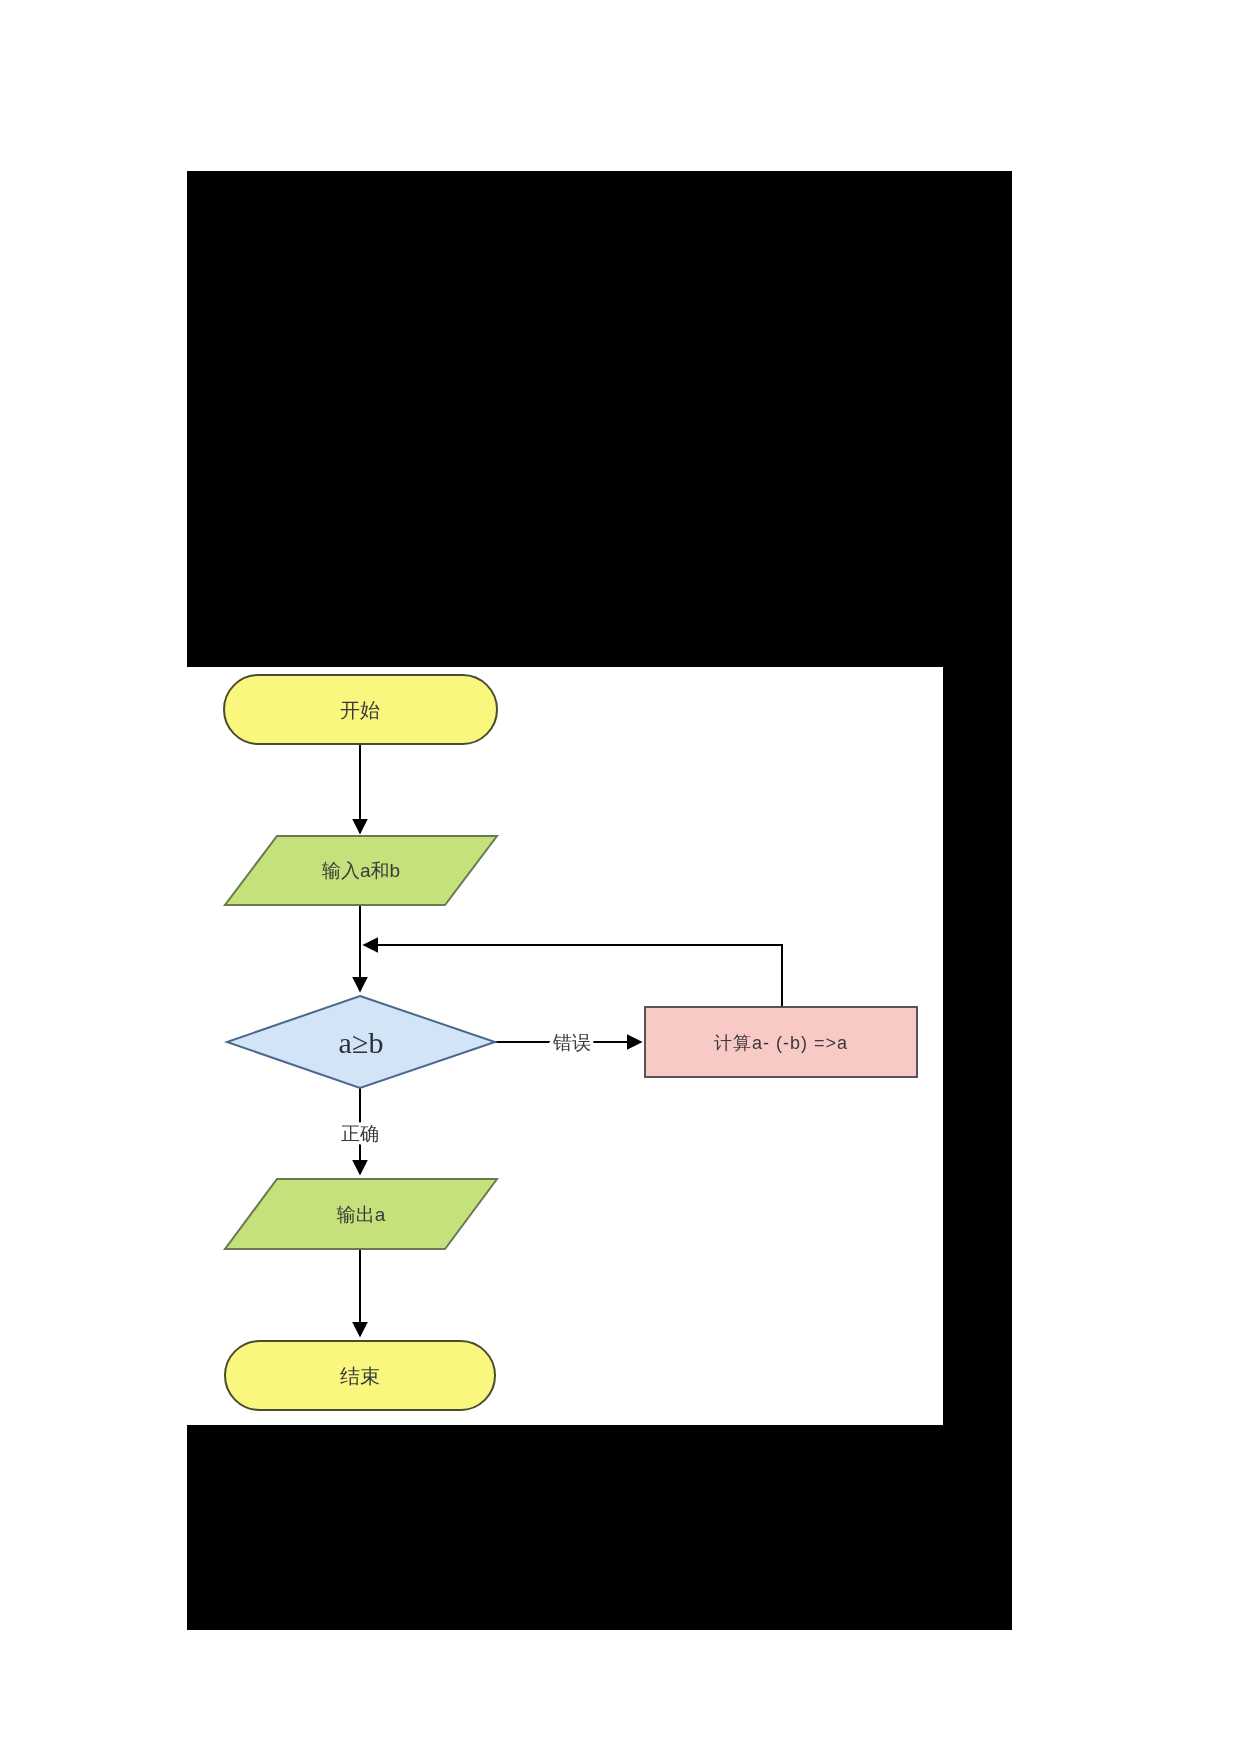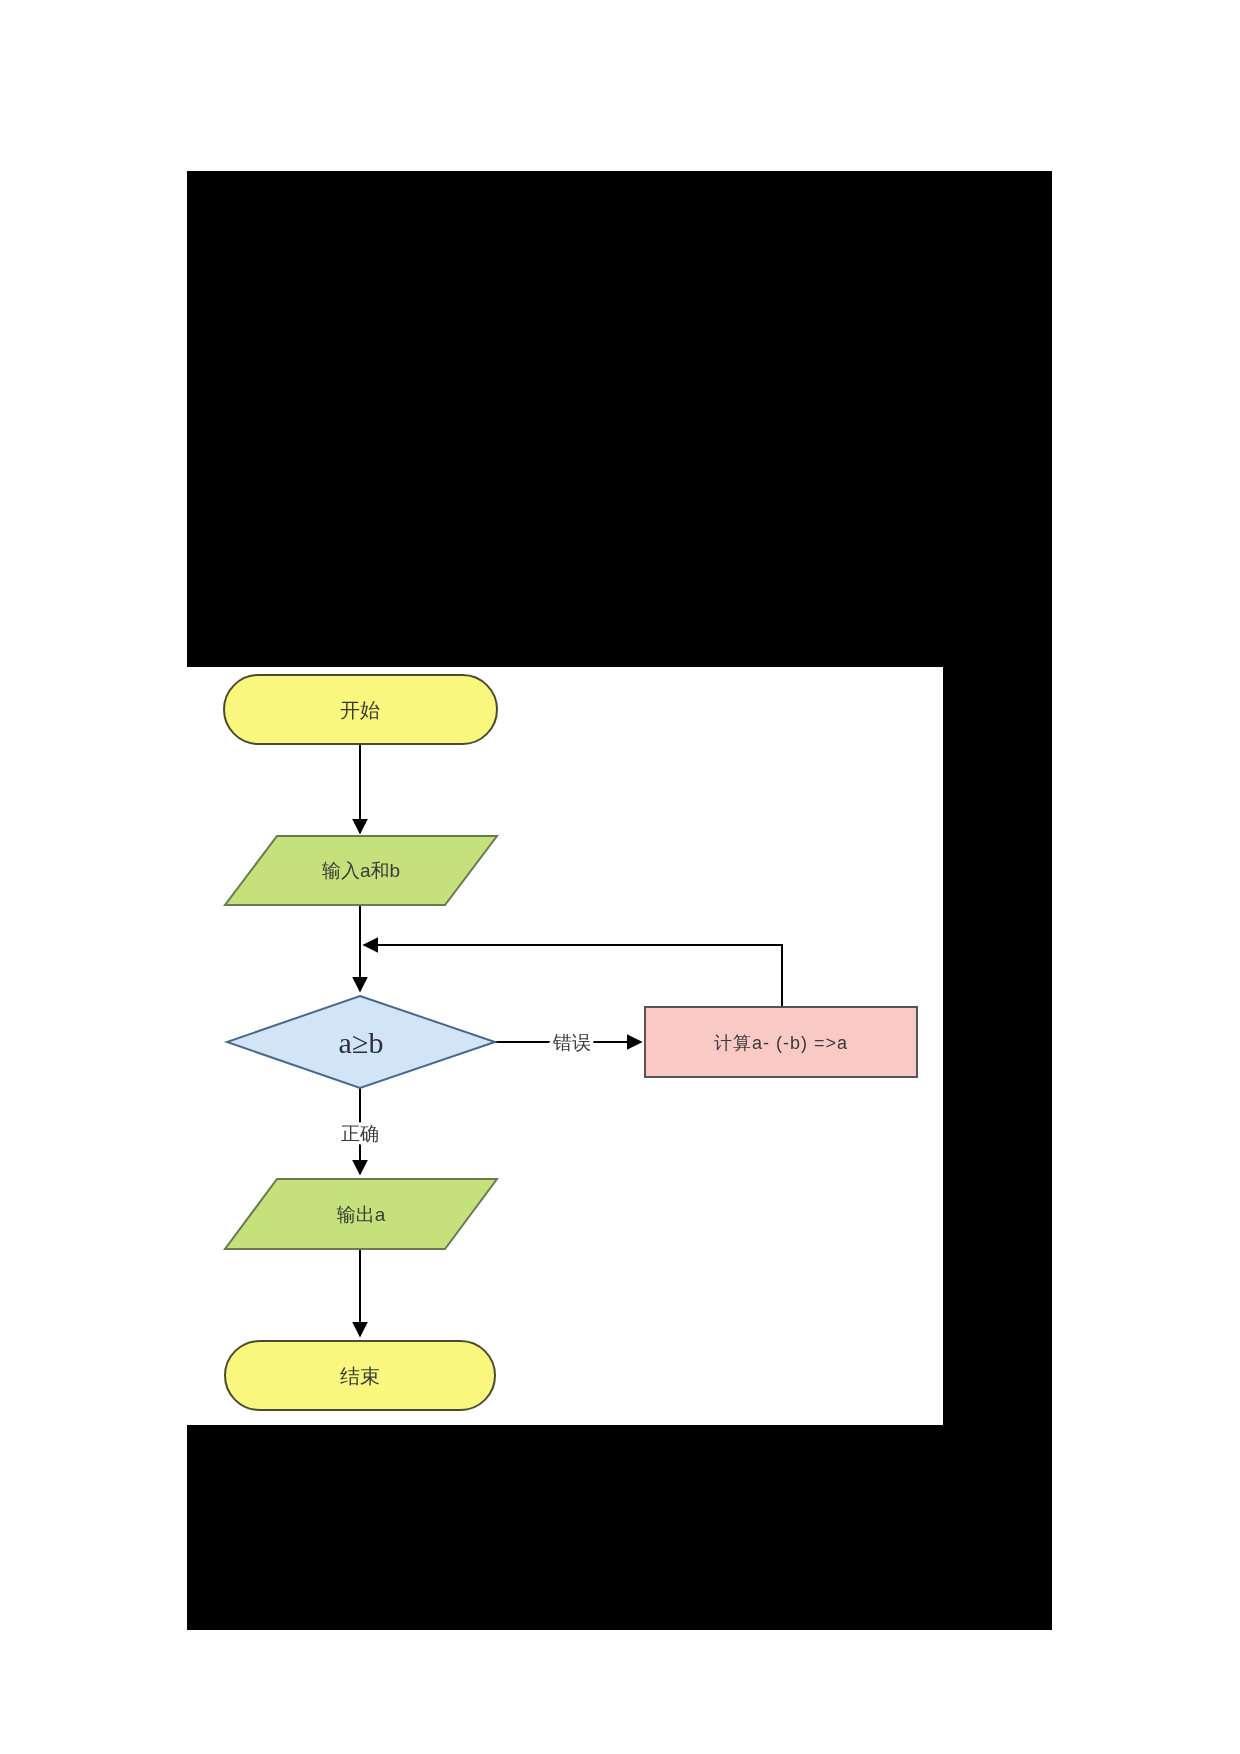--- a/index.html
+++ b/index.html
@@ -3,21 +3,21 @@
 <meta charset="utf-8">
 <style>
   html, body {
     margin: 0;
     padding: 0;
     background: #ffffff;
     font-family: "Liberation Sans", sans-serif;
   }
   .page {
     position: relative;
-    width: 1240px;
+    width: 1012px;
     height: 1754px;
     background: #ffffff;
     overflow: hidden;
   }
   svg.scene {
     position: absolute;
     left: 0;
     top: 0;
   }
   text {

